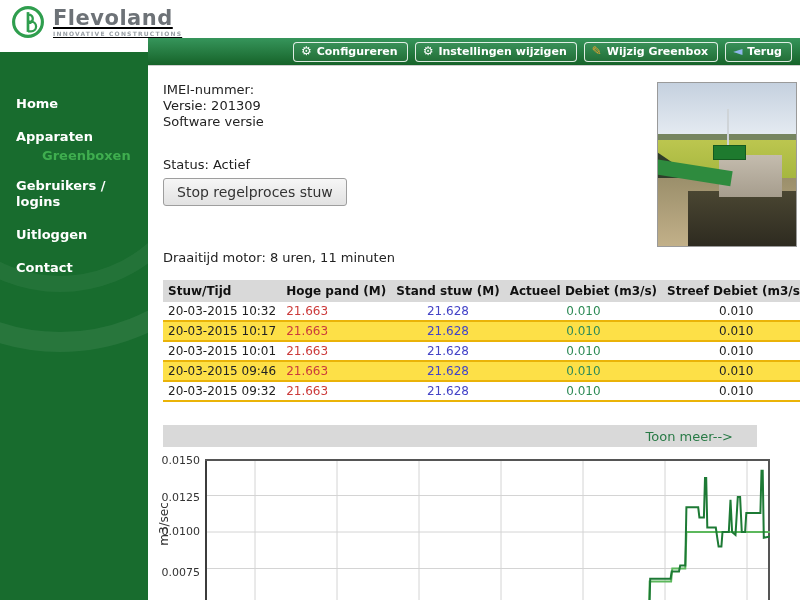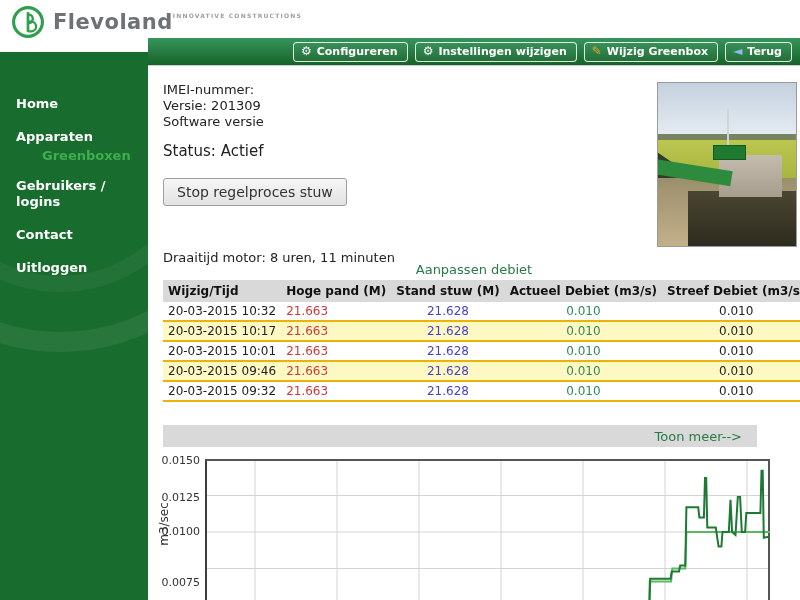--- a/index.html
+++ b/index.html
@@ -2,21 +2,21 @@
 <html><head>
 <meta charset="utf-8">
 <style>
   * { margin:0; padding:0; box-sizing:border-box; }
   html,body { width:800px; height:600px; font-family:"DejaVu Sans","Liberation Sans",sans-serif; }
   .page { position:relative; width:800px; height:600px; background:#fff; overflow:hidden; }
 
   
   .top-header { position:absolute; left:0; top:0; width:800px; height:40px; background:#fff; }
   .logo { position:absolute; left:10px; top:4px; display:flex; align-items:center; gap:7px; }
-  .logo-text-wrap { display:flex; flex-direction:row; }
+  .logo-text-wrap { display:flex; flex-direction:column;text-decoration:underline; }
   .logo-name { font-size:21px; font-weight:bold; color:#6d7277; letter-spacing:0.5px; line-height:22px; }
   .logo-tagline { font-size:6px; font-weight:bold; color:#9aa0a6; letter-spacing:1.2px; margin-top:1px; }
 
   
   .sidebar { position:absolute; left:0; top:52px; width:148px; height:562px; background:#186c2e; overflow:hidden; }
   .watermark1 { position:absolute; left:-150px; top:-120px; width:420px; height:420px; border:20px solid rgba(255,255,255,0.07); border-radius:50%; }
   .watermark2 { position:absolute; left:-90px; top:-60px; width:300px; height:300px; border:16px solid rgba(255,255,255,0.05); border-radius:50%; }
   .side-menu { position:absolute; left:0; top:44px; width:148px; }
   .side-item { display:block; color:#fff; font-weight:bold; font-size:13px; padding:0 0 0 16px; line-height:16px; margin-bottom:17px; cursor:pointer; }
   .side-item.sub { color:#3fae4f; padding-left:42px; margin-top:-14px; margin-bottom:14px; }
@@ -31,44 +31,44 @@
   .nav-ico { font-size:12px; line-height:12px; }
   .ico-gear { color:#ffffff; }
   .ico-pencil { color:#f0a32f; }
   .ico-back { color:#8fb7ea; }
 
   
   .content { position:absolute; left:148px; top:66px; width:652px; height:534px; background:#fff; overflow:hidden; }
   .info-block { position:absolute; left:15px; top:16px; width:124px; overflow:hidden; white-space:nowrap;
                 font-size:13px; color:#222; line-height:16px; }
   .info-line b { font-weight:bold; }
-  .status-line { position:absolute; left:15px; top:76px; font-size:15px; color:#222; }
+  .status-line { position:absolute; left:15px; top:91px; font-size:13px; color:#222; }
 
   .btn { background:linear-gradient(#f6f6f6,#e2e2e2); border:1px solid #9e9e9e; border-radius:3px;
          color:#333; font-size:14px; font-family:inherit; padding:5px 13px; cursor:pointer; }
   .stop-btn { position:absolute; left:15px; top:112px; }
   .stuw-row { position:absolute; left:15px; top:150px; display:flex; gap:11px; }
 
   .draaitijd { position:absolute; left:15px; top:184px; font-size:13px; color:#222; }
   .aanpassen { position:absolute; left:15px; top:193px; width:622px; text-align:center; }
   .green-link { color:#287a46; font-size:13px; text-decoration:none; cursor:pointer; }
 
   
   .data-table { position:absolute; left:15px; top:214px; width:622px; border-collapse:collapse; font-size:12px; }
   .data-table th { background:#d9d9d9; font-weight:bold; color:#111; padding:4px 5px; white-space:nowrap; }
   .data-table td { padding:2px 5px; border-bottom:2px solid #eab308; white-space:nowrap; }
-  .data-table tr.alt td { background:#fef9c3; }
+  .data-table tr.alt td { background:#fde047; }
   .c0 { text-align:left; color:#222; width:112px; }
   .c1 { color:#cc3b3b; width:104px; }
   .c2 { text-align:center; color:#4343c8; width:112px; }
   .c3 { text-align:center; color:#2e8b57; width:140px; }
   .c4 { text-align:center; color:#222; width:122px; }
 
   .table-footer { position:absolute; left:15px; top:359px; width:594px; height:22px; background:#d9d9d9;
-                  display:flex; align-items:center; justify-content:flex-end; padding-right:15px; }
+                  display:flex; align-items:center; justify-content:flex-end; padding-right:24px; }
 
   
   .chart { position:absolute; left:0; top:389px; width:652px; height:145px; }
   .ylabel { position:absolute; left:-14px; top:62px; transform:rotate(-90deg); font-size:12px; color:#333; width:60px; text-align:center; }
   .ytick { position:absolute; left:8px; width:44px; text-align:right; font-size:11px; color:#333; transform:translateY(-50%); }
   .plot-wrap { position:absolute; left:57px; top:4px; width:565px; height:141px; }
   svg { display:block; overflow:hidden; }
 
   
   .photo { position:absolute; left:509px; top:16px; width:140px; height:165px; border:1px solid #9a9a9a; overflow:hidden; background:#b9c24e; }
@@ -105,22 +105,22 @@
   </div>
 
   <div class="sidebar">
     <div class="watermark1"></div>
     <div class="watermark2"></div>
     <div class="side-menu">
       <span class="side-item">Home</span>
       <span class="side-item">Apparaten</span>
       <span class="side-item sub">Greenboxen</span>
       <span class="side-item">Gebruikers / logins</span>
+      <span class="side-item">Uitloggen</span>
       <span class="side-item">Contact</span>
-      <span class="side-item">Uitloggen</span>
     </div>
   </div>
 
   <div class="navbar">
     <div class="nav-btn">
       <span class="nav-ico ico-gear">⚙</span>
       <span>Configureren</span>
     </div>
     <div class="nav-btn">
       <span class="nav-ico ico-gear">⚙</span>
@@ -147,28 +147,25 @@
     <div class="status-line">
       <span>Status:</span>
       <span>Actief</span>
     </div>
 
     <button class="btn stop-btn">Stop regelproces stuw</button>
 
 
     <div class="draaitijd">Draaitijd motor: 8 uren, 11 minuten</div>
 
-    <div class="aanpassen">
-      <a class="green-link">Aanpassen debiet</a>
-    </div>
 
     <table class="data-table">
       <thead>
         <tr>
-          <th class="c0">Wijzig/Tijd</th>
+          <th class="c0">Stuw/Tijd</th>
           <th class="c1">Hoge pand (M)</th>
           <th class="c2">Stand stuw (M)</th>
           <th class="c3">Actueel Debiet (m3/s)</th>
           <th class="c4">Streef Debiet (m3/s)</th>
 
         </tr>
       </thead>
       <tbody id="table-body">
           <tr>
             <td class="c0">20-03-2015 10:32</td>
@@ -210,21 +207,21 @@
 
     <div class="table-footer">
       <a class="green-link" id="toon-meer">Toon meer--&gt;</a>
     </div>
 
     <div class="chart">
       <div class="ylabel">m3/sec</div>
       <div class="ytick" style="top:5px">0.0150</div>
       <div class="ytick" style="top:42px">0.0125</div>
       <div class="ytick" style="top:76px">0.0100</div>
-      <div class="ytick" style="top:127px">0.0075</div>
+      <div class="ytick" style="top:117px">0.0075</div>
       <div class="plot-wrap">
         <svg id="plot" width="565" height="141" viewBox="0 0 565 141">
             <line x1="50" y1="0" x2="50" y2="141" stroke="#d4d4d4" stroke-width="1"></line>
             <line x1="132" y1="0" x2="132" y2="141" stroke="#d4d4d4" stroke-width="1"></line>
             <line x1="214" y1="0" x2="214" y2="141" stroke="#d4d4d4" stroke-width="1"></line>
             <line x1="296" y1="0" x2="296" y2="141" stroke="#d4d4d4" stroke-width="1"></line>
             <line x1="378" y1="0" x2="378" y2="141" stroke="#d4d4d4" stroke-width="1"></line>
             <line x1="460" y1="0" x2="460" y2="141" stroke="#d4d4d4" stroke-width="1"></line>
             <line x1="542" y1="0" x2="542" y2="141" stroke="#d4d4d4" stroke-width="1"></line>
             <line x1="0" y1="36.5" x2="565" y2="36.5" stroke="#d4d4d4" stroke-width="1"></line>

